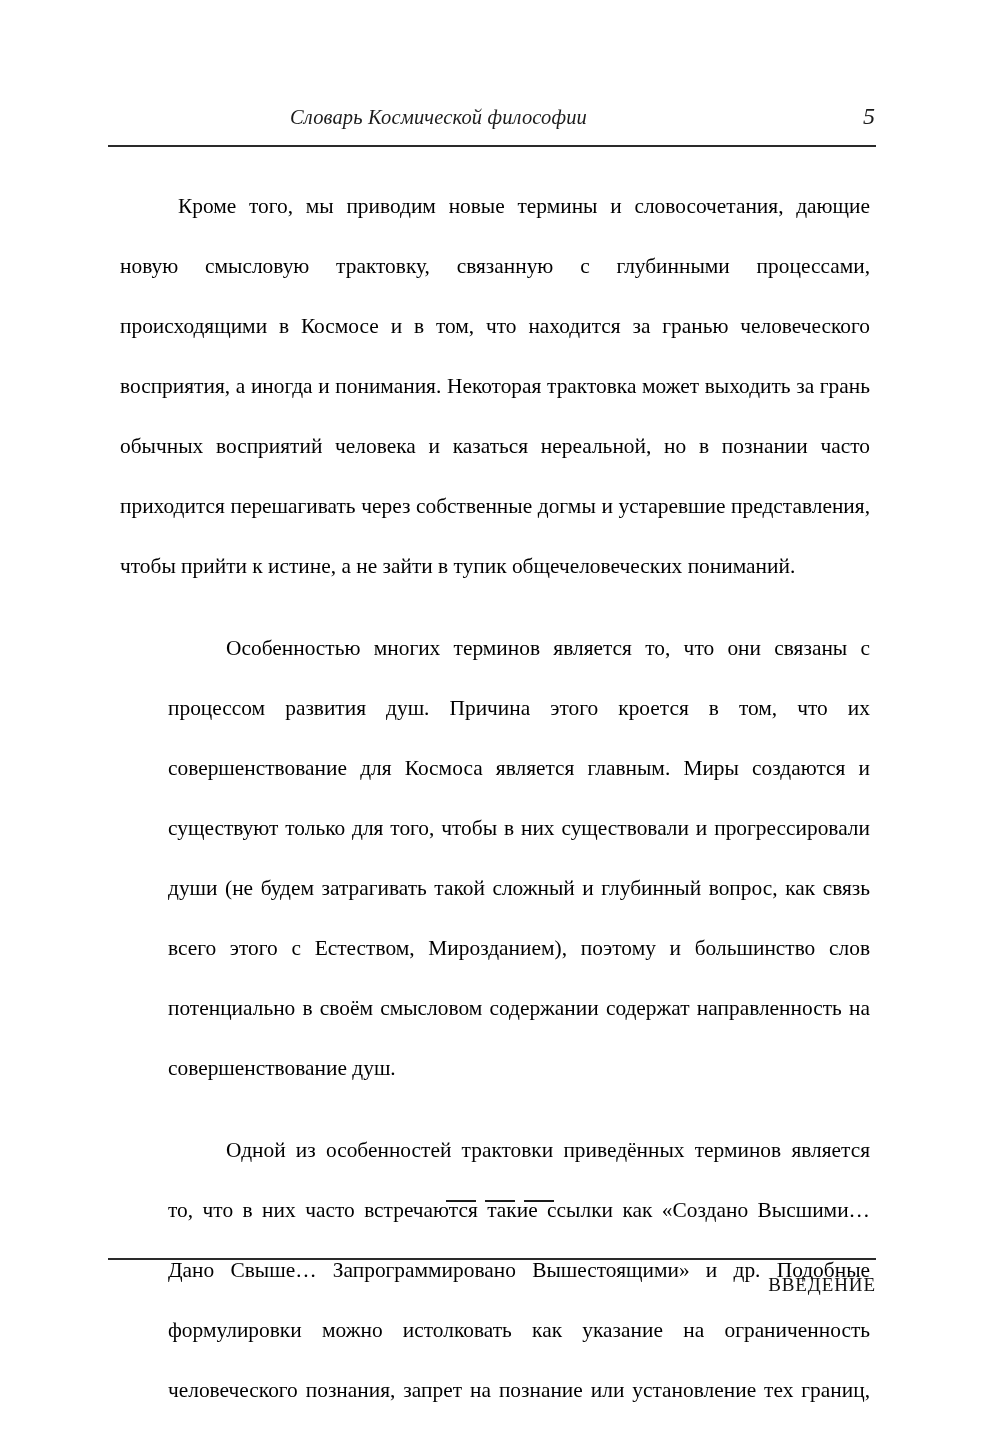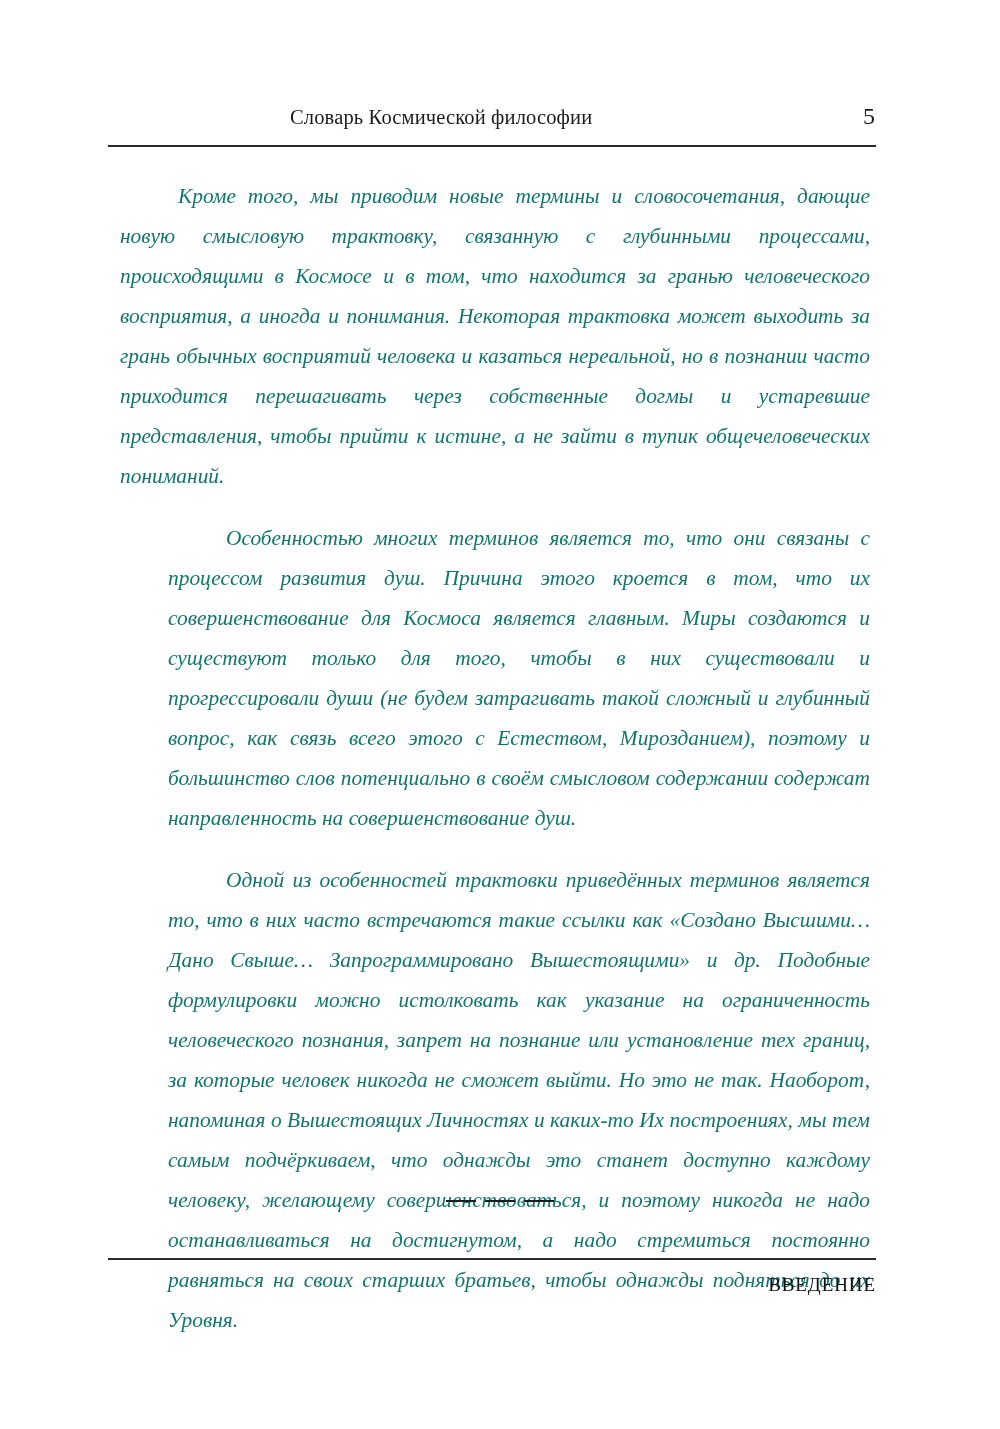--- a/index.html
+++ b/index.html
@@ -24,20 +24,21 @@
   
   .running-head {
     position: absolute;
     left: 108px;
     right: 125px;
     top: 104px;
     height: 30px;
     display: flex;
     align-items: baseline;
     justify-content: space-between;
+    font-style: italic;
   }
 
   .running-head-title {
     font-size: 20.5px;
     letter-spacing: 0.15px;
     white-space: nowrap;
     margin-left: 182px;
     color: #1b1b1b;
   }
 
@@ -72,24 +73,23 @@
     top: 176px;
     width: 750px;
   }
 
   .para {
     margin: 0 0 1px 0;
     text-align: justify;
     text-justify: inter-word;
     text-indent: 58px;
     font-size: 21.4px;
-    line-height: 40px;
+    line-height: 60px;
     hyphens: manual;
-    color: #0f766e;
-    font-style: italic;
+    color: #000000;
   }
 
   .para + .para {
     margin-top: 22px;
     margin-left: 48px;
   }
 
   
   .ornament {
     position: absolute;

